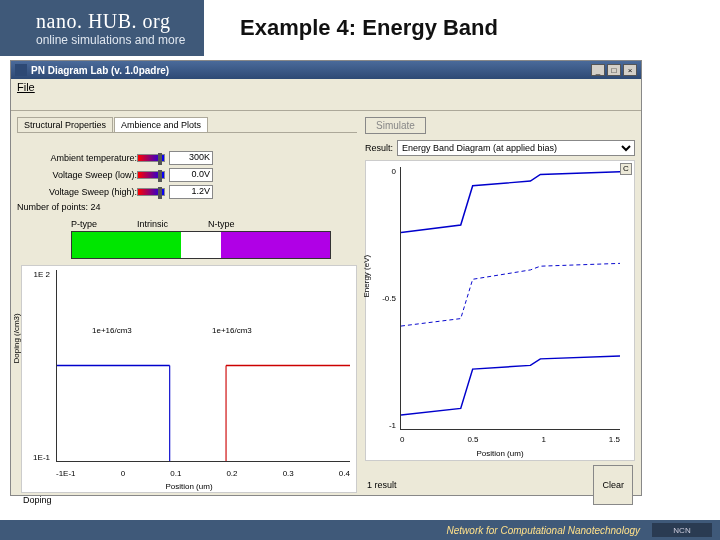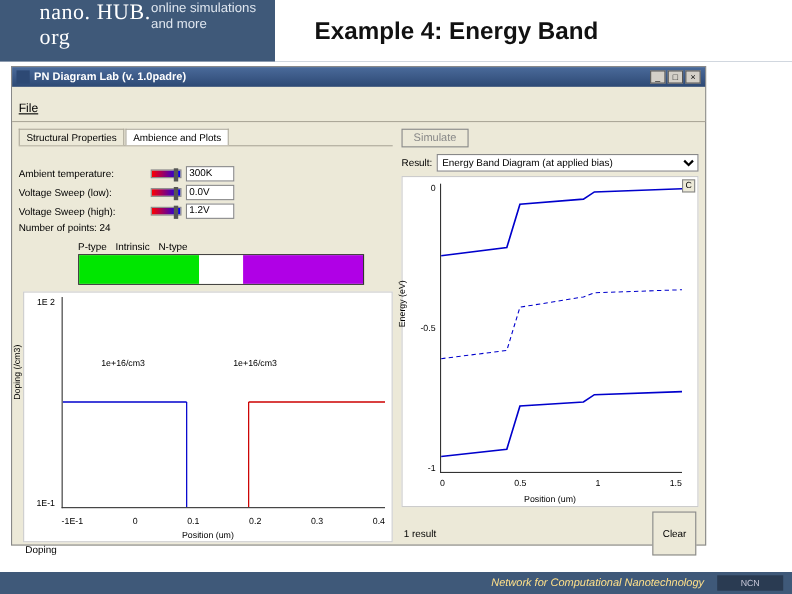--- a/index.html
+++ b/index.html
@@ -1,50 +1,50 @@
 <!DOCTYPE html>
 <html><head>
 <meta charset="utf-8">
 <style>
   * { box-sizing: border-box; margin: 0; padding: 0; }
   body { width: 720px; height: 540px; font-family: Verdana, Arial, sans-serif; background: #fff; overflow: hidden; }
 
   
   .hdr { height: 56px; background: #3f5979; display: flex; align-items: stretch; }
-  .hdr-left { width: 250px; display: flex; flex-direction: row; justify-content: center; padding-left: 36px; color: #fff; }
+  .hdr-left { width: 204px; display: flex; flex-direction: column; justify-content: center; padding-left: 36px; color: #fff; }
   .hdr-left .brand { font-family: Georgia, serif; font-size: 20px; letter-spacing: 0.5px; }
   .hdr-left .sub { font-size: 12px; color: #dfe6ef; }
   .hdr-right { flex: 1; background: #fff; display: flex; align-items: center; padding-left: 36px; }
   .hdr-right .title { font-family: Verdana, sans-serif; font-size: 22px; font-weight: bold; color: #111; }
 
   
   .app { position: absolute; top: 60px; left: 10px; width: 632px; height: 436px; border: 1px solid #888; background: #ece9d8; font-size: 10px; color: #000; }
   .titlebar { height: 18px; background: linear-gradient(#4a6a9a,#2d4974); color: #fff; display: flex; align-items: center; padding: 0 4px; }
   .titlebar .tb-icon { width: 12px; height: 12px; background: #2d4974; margin-right: 4px; }
   .titlebar .tb-title { flex: 1; font-size: 10px; font-weight: bold; }
   .titlebar .tb-btn { width: 14px; height: 12px; background: #d4d0c8; border: 1px solid #555; margin-left: 2px; font-size: 8px; display:flex; align-items:center; justify-content:center; color:#000; }
-  .menubar { height: 32px; background: #ece9d8; border-bottom: 1px solid #aca899; padding: 14px 6px; }
+  .menubar { height: 32px; background: #ece9d8; border-bottom: 1px solid #aca899; padding: 2px 6px; }
   .menubar span { font-size: 11px; text-decoration: underline; text-decoration-color: #000; }
 
   .body { display: flex; height: calc(100% - 36px); }
   .left-panel { width: 350px; padding: 6px 4px 4px 6px; display:flex; flex-direction:column; }
   .right-panel { flex: 1; padding: 6px 6px 4px 4px; display:flex; flex-direction:column; }
 
   
   .tabs { display:flex; border-bottom: 1px solid #aca899; margin-bottom: 18px; }
   .tab { padding: 2px 6px; border: 1px solid #aca899; border-bottom: none; background:#ece9d8; margin-right:1px; font-size:9px; }
   .tab.active { background:#fff; }
 
-  .param-row { display:flex; align-items:center; margin-bottom: 3px; font-size:9px; }
+  .param-row { display:flex; align-items:center; margin-bottom: 3px; font-size:9px;text-align:right; }
   .param-row .lbl { width: 120px; }
   .param-row .slider { width: 28px; height: 8px; background: linear-gradient(90deg,#f00,#00f); border:1px solid #888; margin-right:4px; position:relative; }
   .param-row .slider::after { content:''; position:absolute; right:2px; top:-2px; width:4px; height:12px; background:#555; }
   .param-row .val { width: 44px; height:14px; border:1px solid #888; background:#fff; padding:0 2px; font-size:9px; }
 
-  .region-labels { display:flex; margin: 4px 0 2px 54px; font-size:9px; gap: 8px; }
+  .region-labels { display:flex; margin: 4px 0 2px 54px; font-size:9px; gap: 40px; }
   .region-bar { display:flex; height: 28px; margin-left: 54px; width: 260px; border:1px solid #333; }
   .region-bar .seg-p { flex: 1.6; background:#00e600; }
   .region-bar .seg-i { flex: 0.6; background:#fff; }
   .region-bar .seg-n { flex: 1.6; background:#b000e6; }
 
   
   .doping-chart { flex:1; margin-top: 6px; margin-left: 4px; background:#fff; border:1px solid #ccc; position:relative; }
   .doping-chart .yaxis { position:absolute; left:2px; top:4px; bottom:30px; width:26px; display:flex; flex-direction:column; justify-content:space-between; font-size:8px; text-align:right; }
   .doping-chart .ylab { position:absolute; left:-6px; top:50%; transform: rotate(-90deg) translateX(20px); transform-origin:left; font-size:8px; white-space:nowrap; }
   .doping-chart .plot { position:absolute; left:34px; right:6px; top:4px; bottom:30px; border-left:1px solid #333; border-bottom:1px solid #333; }

